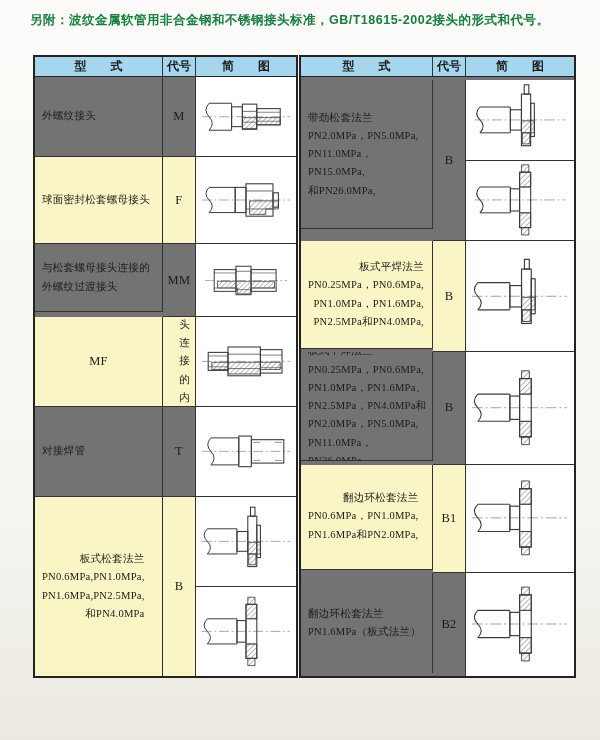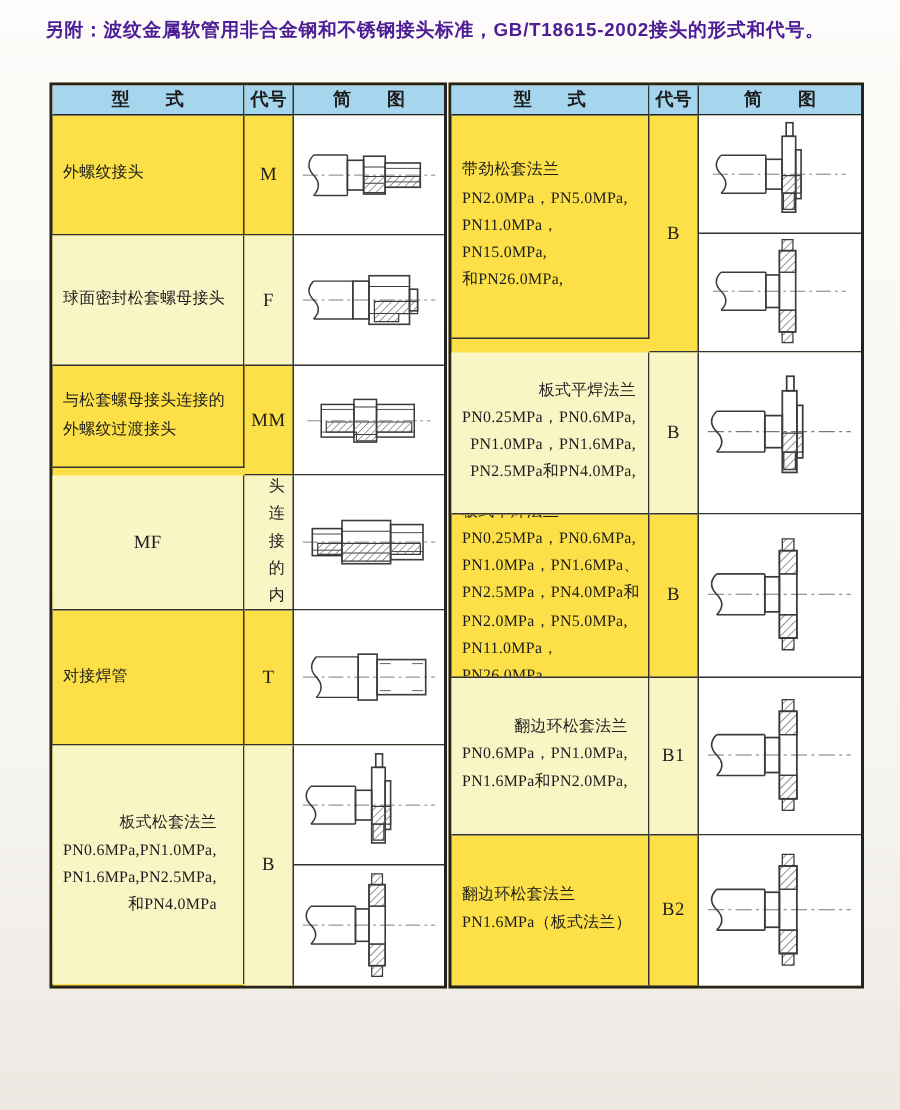--- a/index.html
+++ b/index.html
@@ -4,24 +4,24 @@
 <style>
   html,body{margin:0;padding:0;}
   body{
     width:600px;height:740px;position:relative;overflow:hidden;
     background:linear-gradient(180deg,#fdfcfa 0%,#f6f4ee 70%,#ebe9e2 100%);
     font-family:"Liberation Serif","DejaVu Serif",serif;color:#1c1c1c;
   }
   .title{
     position:absolute;left:30px;top:12px;width:560px;
     font-family:"Liberation Sans","DejaVu Sans",sans-serif;
-    font-weight:bold;font-size:12.5px;letter-spacing:.5px;color:#4c1d95;
+    font-weight:bold;font-size:12.5px;letter-spacing:.5px;color:#15803d;
   }
   .tables{position:absolute;left:33px;top:55px;display:flex;}
-  .tbl{background:#fde047;border:2px solid #232323;display:grid;}
+  .tbl{background:#737373;border:2px solid #232323;display:grid;}
   .tbl.left{width:261px;grid-template-columns:128px 33px 1fr;}
   .tbl.right{width:273px;margin-left:1px;grid-template-columns:132px 33px 1fr;}
   .cell{
     border-right:1px solid #333;border-bottom:1px solid #333;
     box-sizing:border-box;min-width:0;min-height:0;overflow:hidden;
   }
   .cell.last-col{border-right:none;}
   .cell.last-row{border-bottom:none;}
   .hdr{
     background:#a6d6ee;display:flex;align-items:center;justify-content:center;
@@ -176,21 +176,21 @@
             <rect x="42" y="23" width="14" height="34" fill="none" stroke="#3b3b3b" stroke-width="1.2"></rect>
             <rect x="56" y="27" width="36" height="26" fill="none" stroke="#3b3b3b" stroke-width="1.2"></rect>
             <line x1="58" y1="30" x2="66" y2="30" stroke="#3b3b3b" stroke-width="0.6"></line>
             <line x1="58" y1="50" x2="66" y2="50" stroke="#3b3b3b" stroke-width="0.6"></line>
             <line x1="82" y1="30" x2="90" y2="30" stroke="#3b3b3b" stroke-width="0.6"></line>
             <line x1="82" y1="50" x2="90" y2="50" stroke="#3b3b3b" stroke-width="0.6"></line>
           </svg>
         </div>
       </div>
 
-    <div class="cell type hl last-row" style="height:159px">板式松套法兰
+    <div class="cell type hl last-row" style="height:179px">板式松套法兰
 PN0.6MPa,PN1.0MPa,
 PN1.6MPa,PN2.5MPa,
 和PN4.0MPa</div>
     <div class="cell code hl last-row">B</div>
     <div class="cell sketch last-col last-row">
         <div class="diagram">
           <svg viewBox="0 0 100 80">
             <defs>
               <pattern id="hatch6" width="4" height="4" patternUnits="userSpaceOnUse" patternTransform="rotate(45)">
                 <line x1="0" y1="0" x2="0" y2="4" stroke="#666" stroke-width="1"></line>

